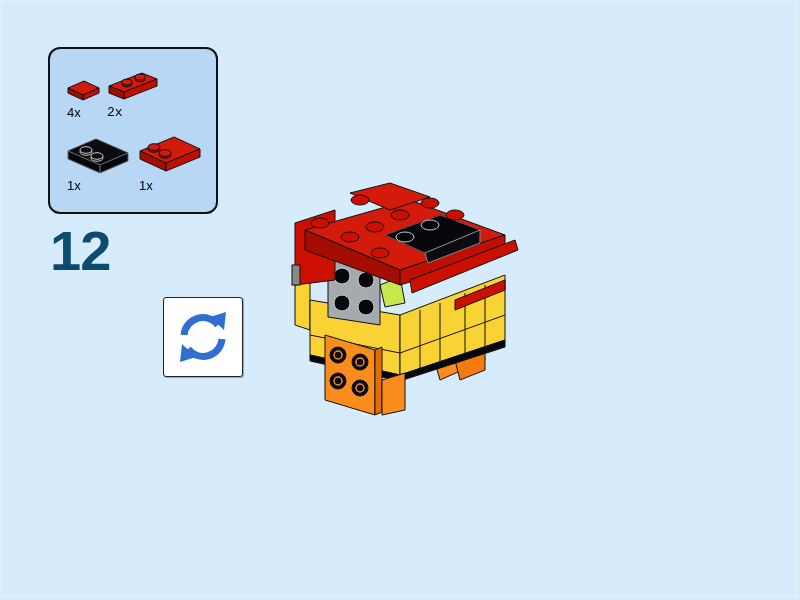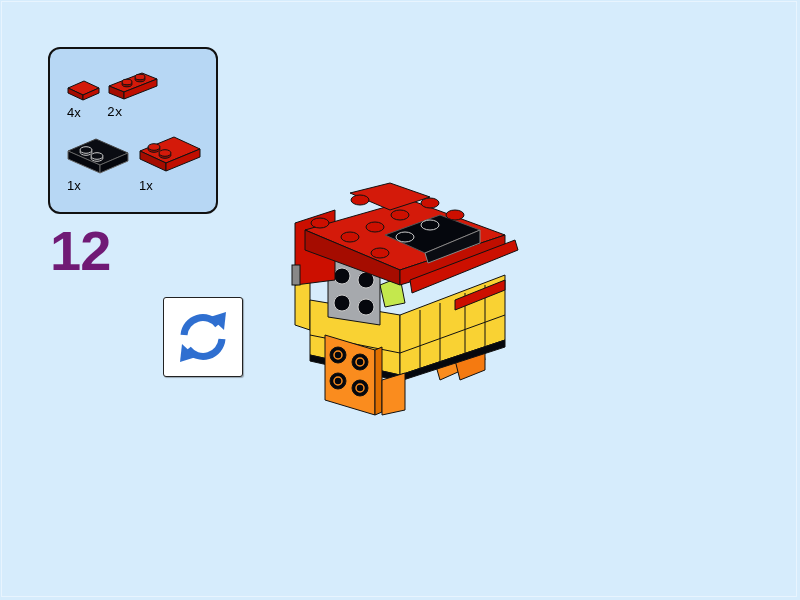--- a/index.html
+++ b/index.html
@@ -20,21 +20,21 @@
       border: 2px solid #111;
       border-radius: 12px;
     }
     .part { position: absolute; }
     .part svg { display: block; }
     .part-qty {
       position: absolute; font-size: 13px; color: #000;
     }
     .step-number {
       position: absolute; left: 50px; top: 223px;
-      font-size: 56px; font-weight: bold; color: #701a75; line-height: 1;
+      font-size: 56px; font-weight: bold; color: #0c4a6e; line-height: 1;
       letter-spacing: -1px;
     }
     .rotate-button {
       position: absolute; left: 163px; top: 297px; width: 80px; height: 80px;
       box-sizing: border-box; background: #fff;
       border: 1.5px solid #222; border-radius: 3px;
       box-shadow: 1px 1px 1px rgba(0,0,0,0.3);
       cursor: pointer;
     }
     .rotate-button svg { position: absolute; left: 10px; top: 10px; }

